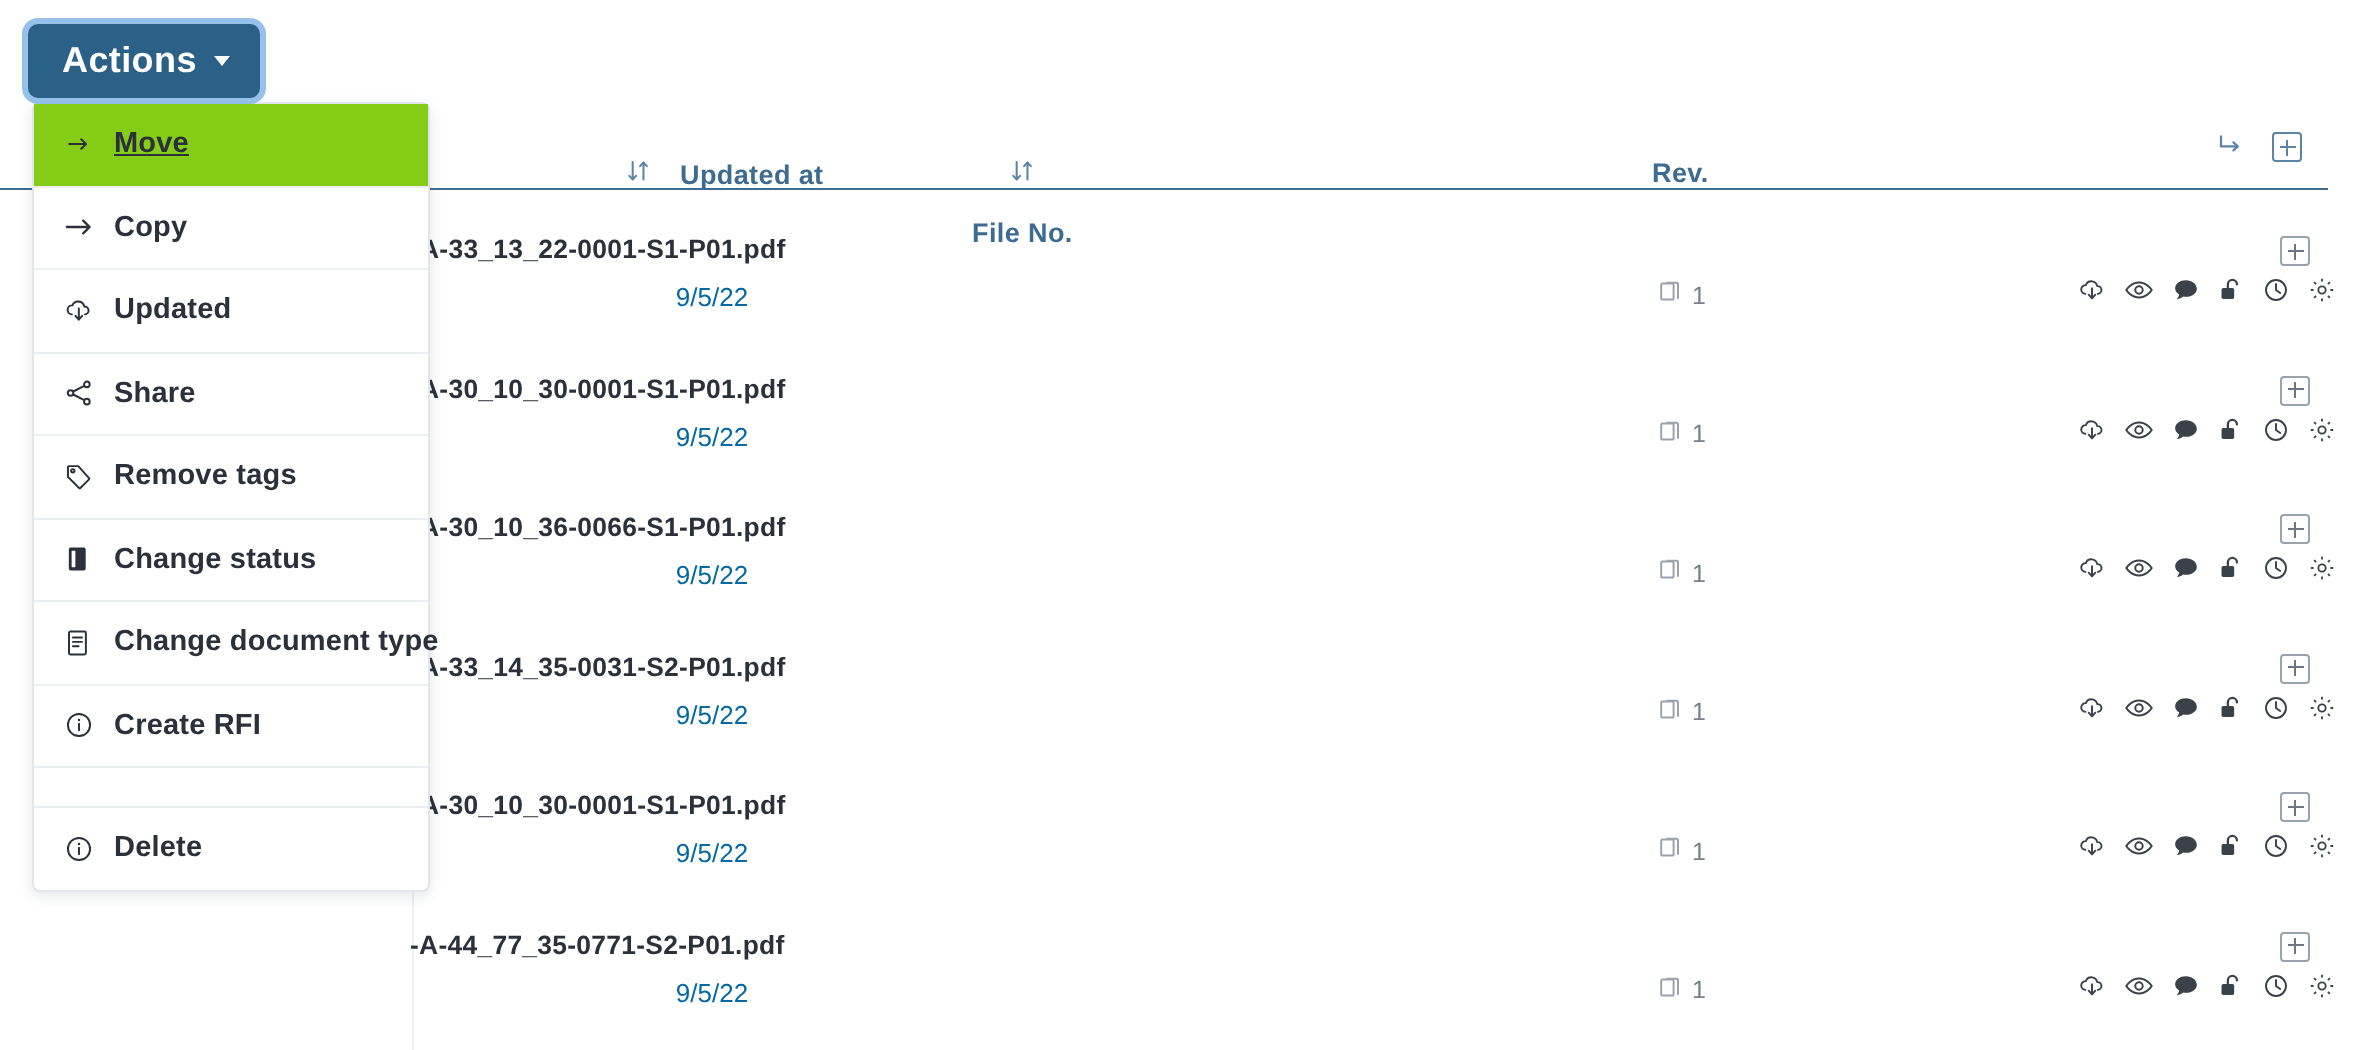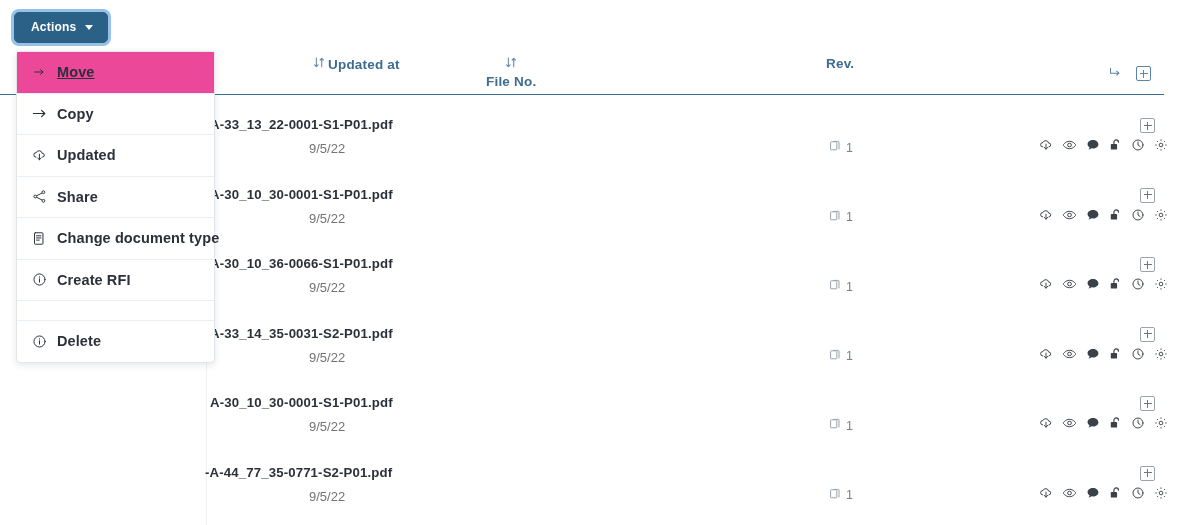--- a/index.html
+++ b/index.html
@@ -25,21 +25,21 @@
   }
   .actions-btn {
     display: inline-flex;
     align-items: center;
     gap: 9px;
     background: #2b6087;
     color: #ffffff;
     border: 1px solid #2b6087;
     border-radius: 5px;
     padding: 8px 14px 9px 16px;
-    font-size: 12px;
+    font-size: 18px;
     font-weight: bold;
     letter-spacing: .2px;
     line-height: 1;
     box-shadow: 0 0 0 3px rgba(120,175,225,.78);
     cursor: pointer;
   }
   .caret {
     width: 0; height: 0;
     border-left: 4.5px solid transparent;
     border-right: 4.5px solid transparent;
@@ -68,21 +68,21 @@
     padding: 0 14px;
     height: 40.5px;
     font-size: 14.5px;
     font-weight: bold;
     color: #2b303a;
     border-bottom: 1px solid #eceff2;
     cursor: pointer;
     white-space: nowrap;
     letter-spacing: .1px;
   }
-  .menu-item.hovered { background: #ec4899; text-decoration: underline; }
+  .menu-item.hovered { background: #84cc16; text-decoration: underline; }
   .menu-item.last { border-bottom: none; }
   .menu-sep {
     height: 19px;
     border-bottom: 1px solid #eceff2;
   }
   .mi-icon {
     width: 16px;
     height: 16px;
     flex: 0 0 16px;
     display: inline-flex;
@@ -103,24 +103,24 @@
   .thead {
     position: absolute;
     left: 0;
     top: 56px;
     width: 1164px;
     height: 38px;
     border-bottom: 1.6px solid #3e6c91;
   }
   .th {
     position: absolute;
-    top: 0;
+    top: 23px;
     display: flex;
     align-items: center;
-    gap: 2px;
+    gap: 14px;
     font-size: 13.5px;
     font-weight: bold;
     color: #3e6c91;
     letter-spacing: .2px;
   }
   .th .sorticon { color: #5b84a6; }
   .th-updated { left: 313px; }
   .th-fileno  { left: 486px; flex-direction: column; }
   .th-rev     { left: 826px; }
   .th-tools   { left: 1108px; gap: 14px; top: 9px; }
@@ -144,23 +144,23 @@
     color: #2b303a;
     letter-spacing: .15px;
     white-space: nowrap;
   }
   .row.offset .cell-name { left: 205px; }
   .cell-date {
     position: absolute;
     left: 309px;
     top: 45px;
     width: 94px;
-    text-align: left;
+    text-align: center;
     font-size: 13px;
-    color: #737373;
+    color: #0369a1;
   }
   .cell-rev {
     position: absolute;
     left: 830px;
     top: 44px;
     display: flex;
     align-items: center;
     gap: 5px;
     font-size: 12.5px;
     color: #78808c;
@@ -534,21 +534,39 @@
           <circle cx="12.2" cy="3.4" r="1.5"></circle>
           <circle cx="3.5" cy="8" r="1.5"></circle>
           <circle cx="12.2" cy="12.6" r="1.5"></circle>
           <path d="M4.9 7.2 10.8 4.2M4.9 8.8l5.9 3"></path>
         </svg>
     </span>
     <span class="mi-label">Share</span>
   </div>
 
 
-
+  <div class="menu-item">
+    <span class="mi-icon">
+      <svg width="15" height="15" viewBox="0 0 16 16" fill="none" stroke="currentColor" stroke-width="1.05" stroke-linejoin="round">
+          <path d="M7.6 2.2H2.6a.5.5 0 0 0-.5.5v5a.5.5 0 0 0 .15.36l5.8 5.8a.5.5 0 0 0 .7 0l4.6-4.6a.5.5 0 0 0 0-.7Z"></path>
+          <circle cx="4.7" cy="4.7" r=".9"></circle>
+        </svg>
+    </span>
+    <span class="mi-label">Remove tags</span>
+  </div>
+
+  <div class="menu-item">
+    <span class="mi-icon">
+      <svg width="14" height="15" viewBox="0 0 14 16" fill="none">
+          <rect x="2.1" y="1.9" width="9" height="12.2" rx="1" fill="currentColor"></rect>
+          <rect x="3.6" y="3.6" width="2" height="8.8" rx=".4" fill="#ffffff"></rect>
+        </svg>
+    </span>
+    <span class="mi-label">Change status</span>
+  </div>
 
   <div class="menu-item">
     <span class="mi-icon">
       <svg width="14" height="15" viewBox="0 0 14 16" fill="none" stroke="currentColor" stroke-width="1.05" stroke-linecap="round">
           <rect x="2.2" y="1.9" width="9" height="12.2" rx=".8"></rect>
           <path d="M4.3 5.1h4.8M4.3 7.4h4.8M4.3 9.7h3"></path>
         </svg>
     </span>
     <span class="mi-label">Change document type</span>
   </div>

